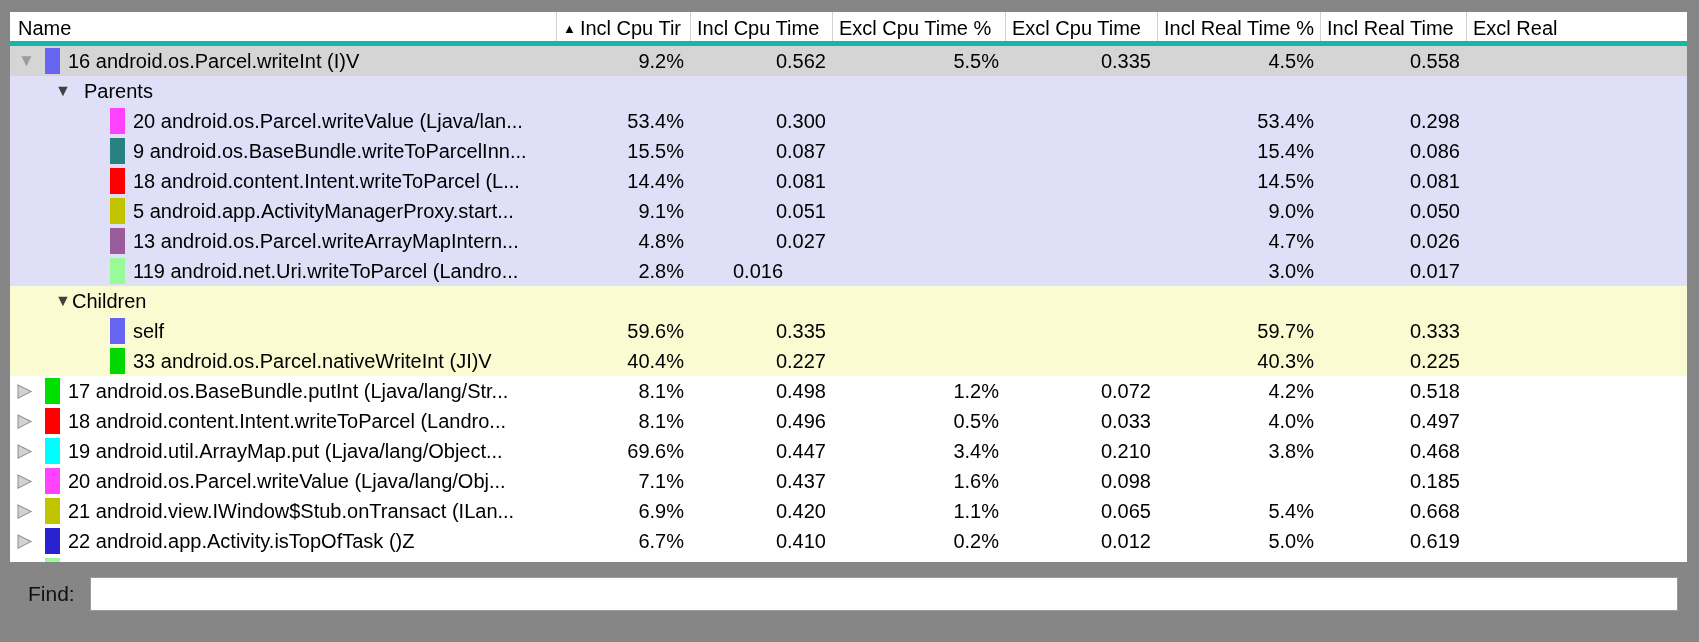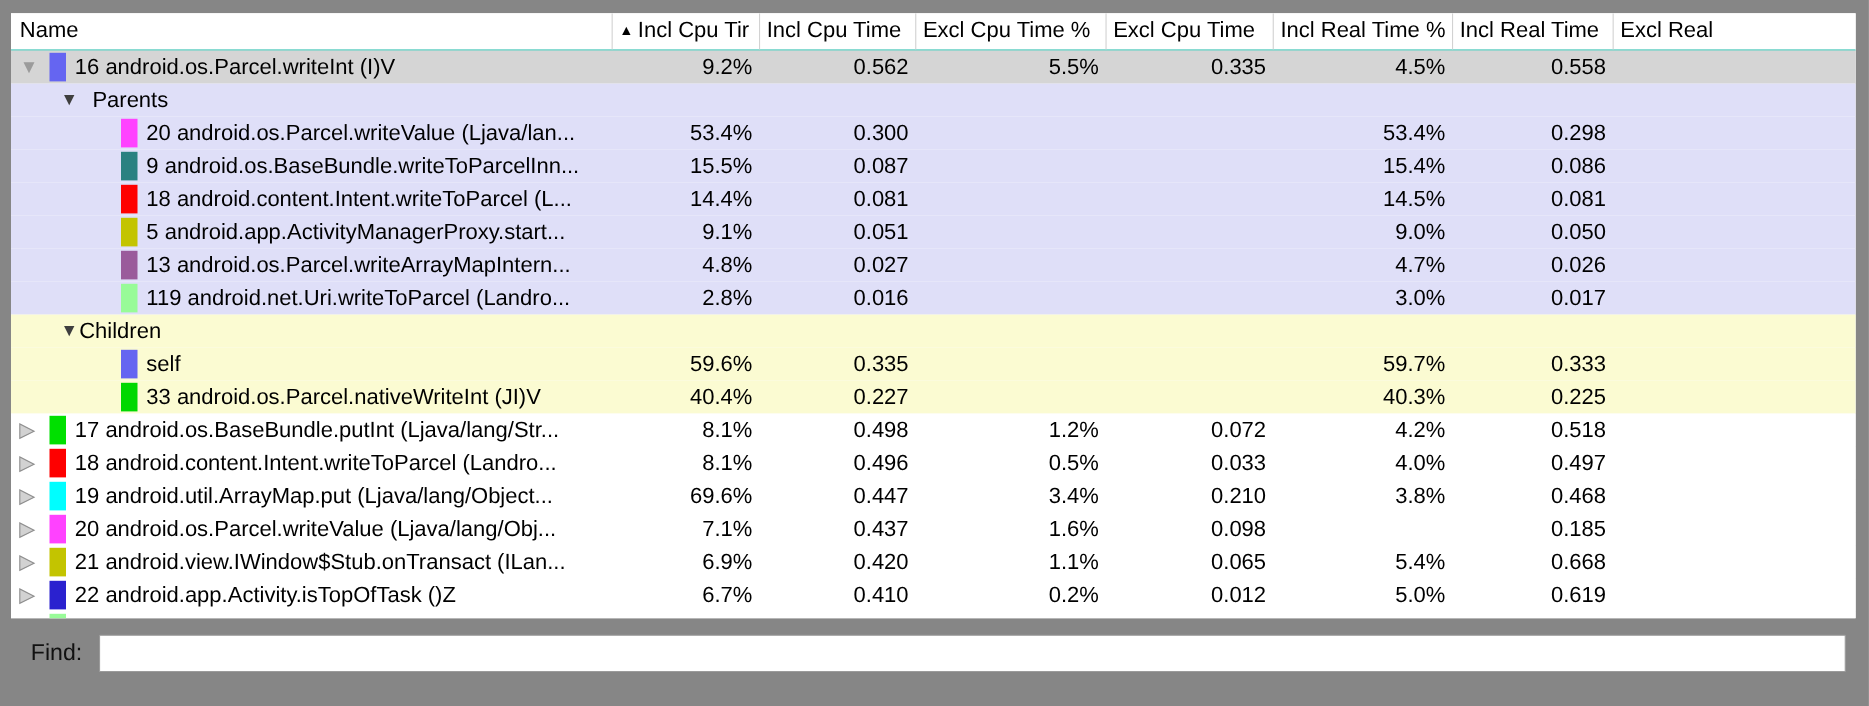--- a/index.html
+++ b/index.html
@@ -8,21 +8,21 @@
     background:#868686;
     font-family:"Liberation Sans","DejaVu Sans",sans-serif;
     -webkit-font-smoothing:antialiased;
   }
   .table{
     position:absolute;left:10px;top:12px;width:1677px;height:550px;
     background:#ffffff;overflow:hidden;
   }
   .header-row{
     display:flex;height:34px;line-height:33px;background:#ffffff;
-    border-bottom:1px solid #14b8a6;box-sizing:border-box;
+    border-bottom:5px solid #14b8a6;box-sizing:border-box;
     font-size:20px;color:#000;
   }
   .hcell{
     box-sizing:border-box;flex:none;overflow:hidden;white-space:nowrap;
     border-left:1px solid #d2d2d2;padding-left:6px;
   }
   .hcell.first{border-left:none;padding-left:8px;}
   .sort{font-size:13px;margin-right:4px;position:relative;top:-2px;color:#000;}
   .rows{position:relative;}
   .row{
@@ -156,21 +156,21 @@
         <div class="cell num" style="width: 163px;">4.7%</div>
         <div class="cell num" style="width: 146px;">0.026</div>
         <div class="cell num" style="width: 221px;"></div>
       </div>
       <div class="row sub" style="background: rgb(223, 223, 248);">
         <div class="cell ncell" style="width: 546px;">
           <span class="chip" style="left: 100px; background: rgb(152, 251, 152);"></span>
           <span class="rowtext" style="left: 123px;">119 android.net.Uri.writeToParcel (Landro...</span>
         </div>
         <div class="cell num" style="width: 134px;">2.8%</div>
-        <div class="cell num" style="width: 142px;">0.016</div>
+        <div class="cell num" style="width: 142px; text-align: center;">0.016</div>
         <div class="cell num" style="width: 173px;"></div>
         <div class="cell num" style="width: 152px;"></div>
         <div class="cell num" style="width: 163px;">3.0%</div>
         <div class="cell num" style="width: 146px;">0.017</div>
         <div class="cell num" style="width: 221px;"></div>
       </div>
       <div class="row section" style="background: rgb(251, 251, 210);">
         <div class="cell ncell" style="width: 546px;">
           <span class="tri expanded dark" style="left: 45px;">▼</span>
           <span class="rowtext" style="left: 62px;">Children</span>

